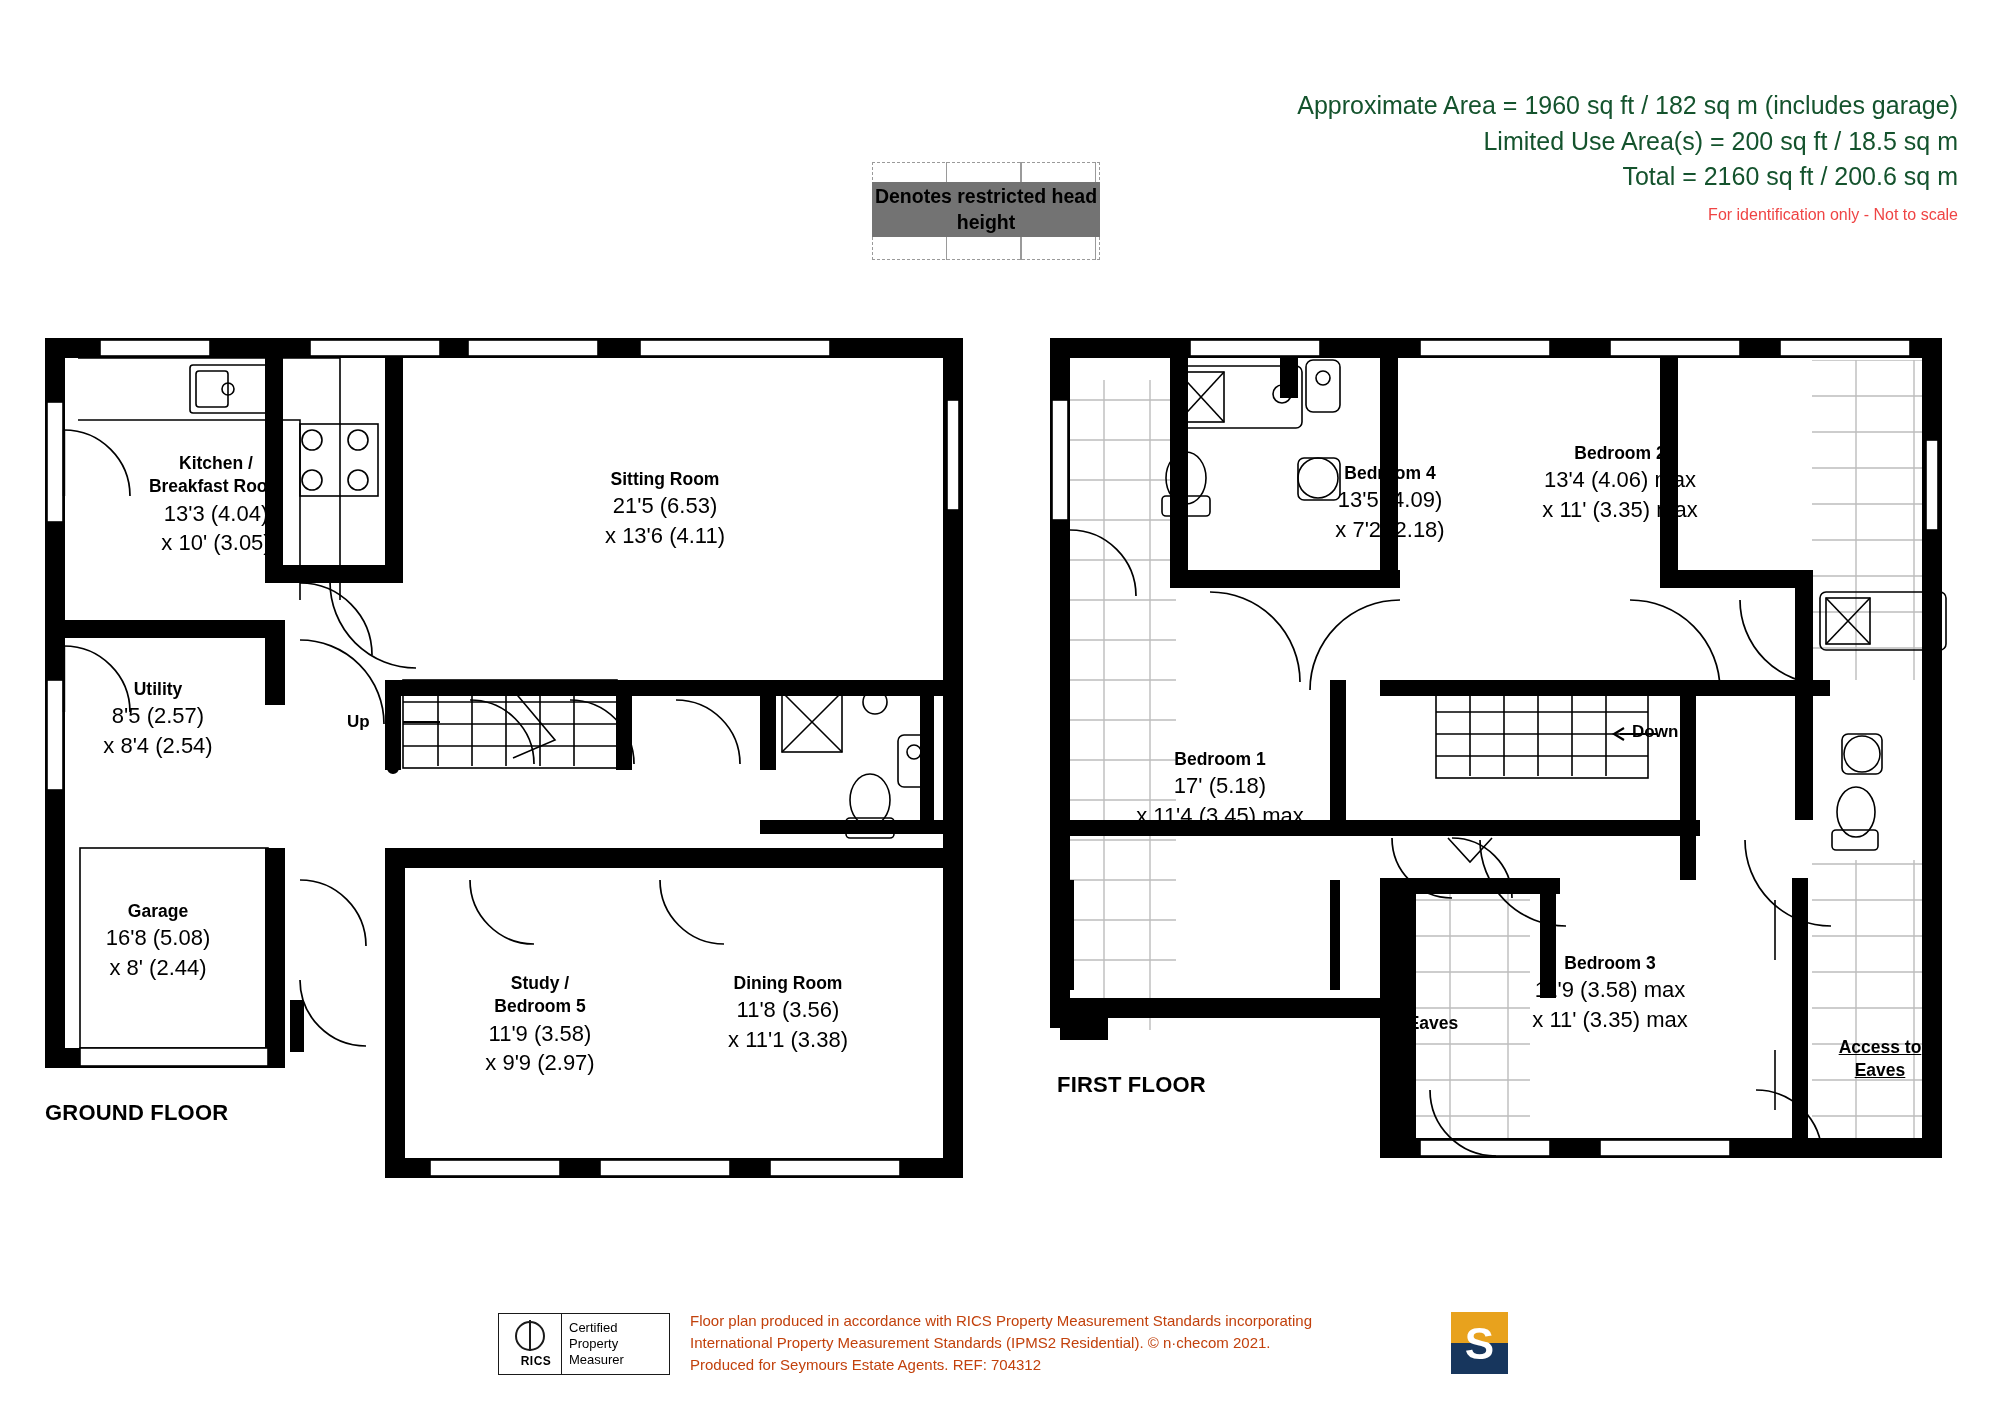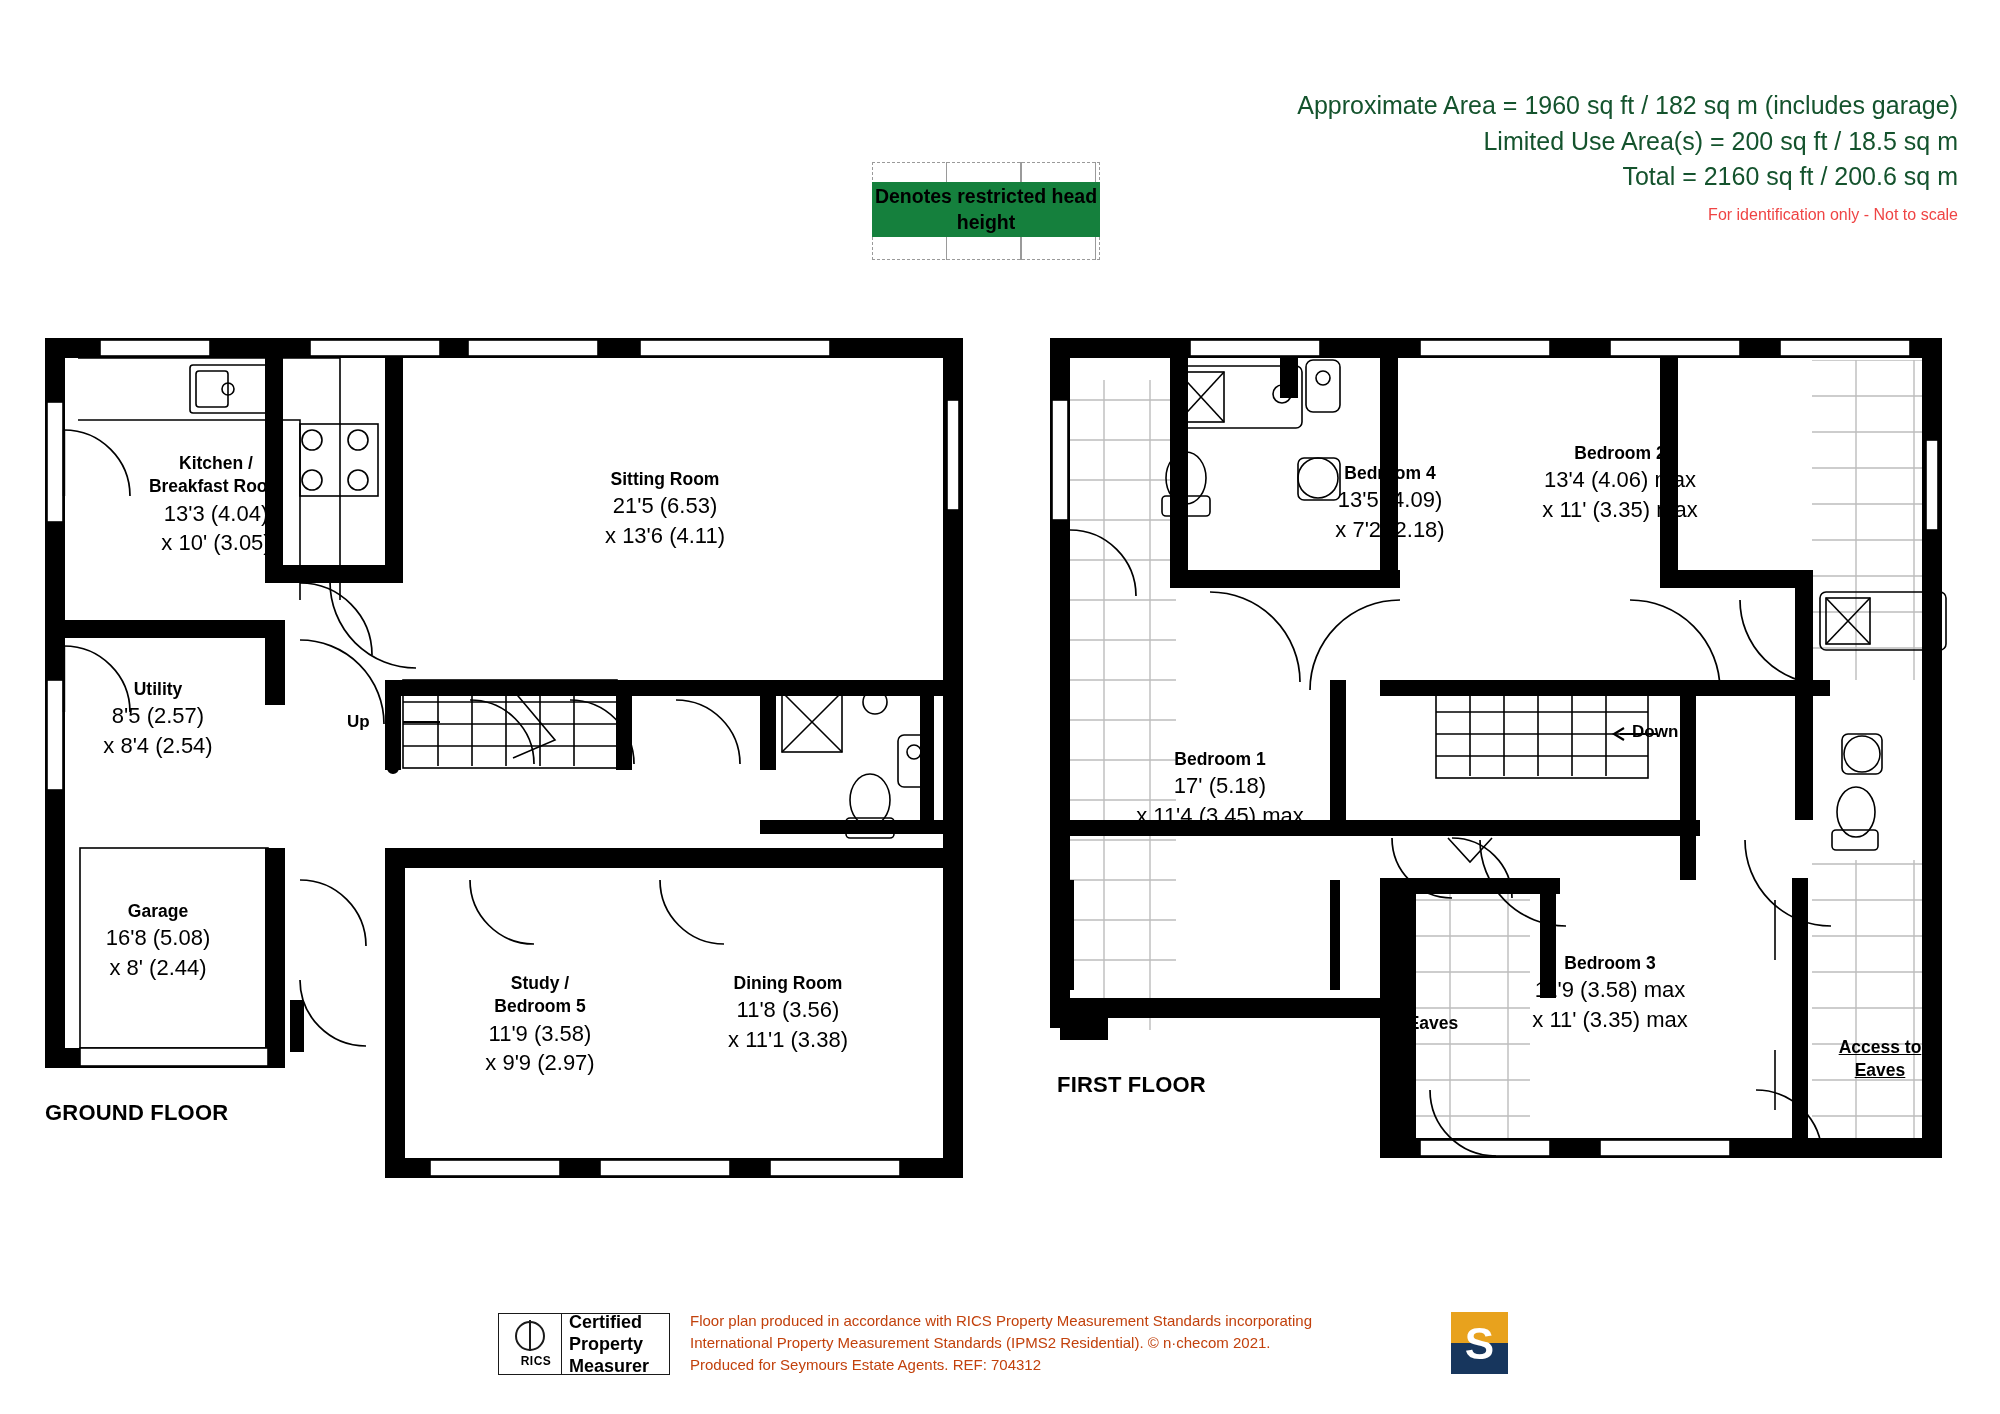--- a/index.html
+++ b/index.html
@@ -62,21 +62,21 @@
       repeating-linear-gradient(to bottom, transparent 0 48px, #9a9a9a 48px 49.5px);
   }
   .legend .legend-text {
     position: absolute;
     left: 0; top: 20px;
     width: 228px;
     text-align: center;
     font-size: 19.5px;
     font-weight: bold;
     line-height: 1.32;
-    background: #15803d;
+    background: #737373;
     padding: 2px 0;
   }
 
   
   .floor-label {
     position: absolute;
     font-size: 22px;
     font-weight: bold;
     letter-spacing: 0.2px;
   }
@@ -152,22 +152,22 @@
     letter-spacing: 0.5px;
     margin-top: 3px;
     padding-left: 12px;
   }
   .rics-badge .rics-words {
     flex: 1;
     display: flex;
     flex-direction: column;
     justify-content: center;
     padding-left: 7px;
-    font-size: 18px;
-    font-weight: bold;
+    font-size: 13px;
+    font-weight: normal;
     line-height: 1.24;
   }
   .footer-text {
     position: absolute;
     left: 192px;
     top: 0;
     font-size: 15px;
     line-height: 1.45;
     color: #c2410c;
   }

